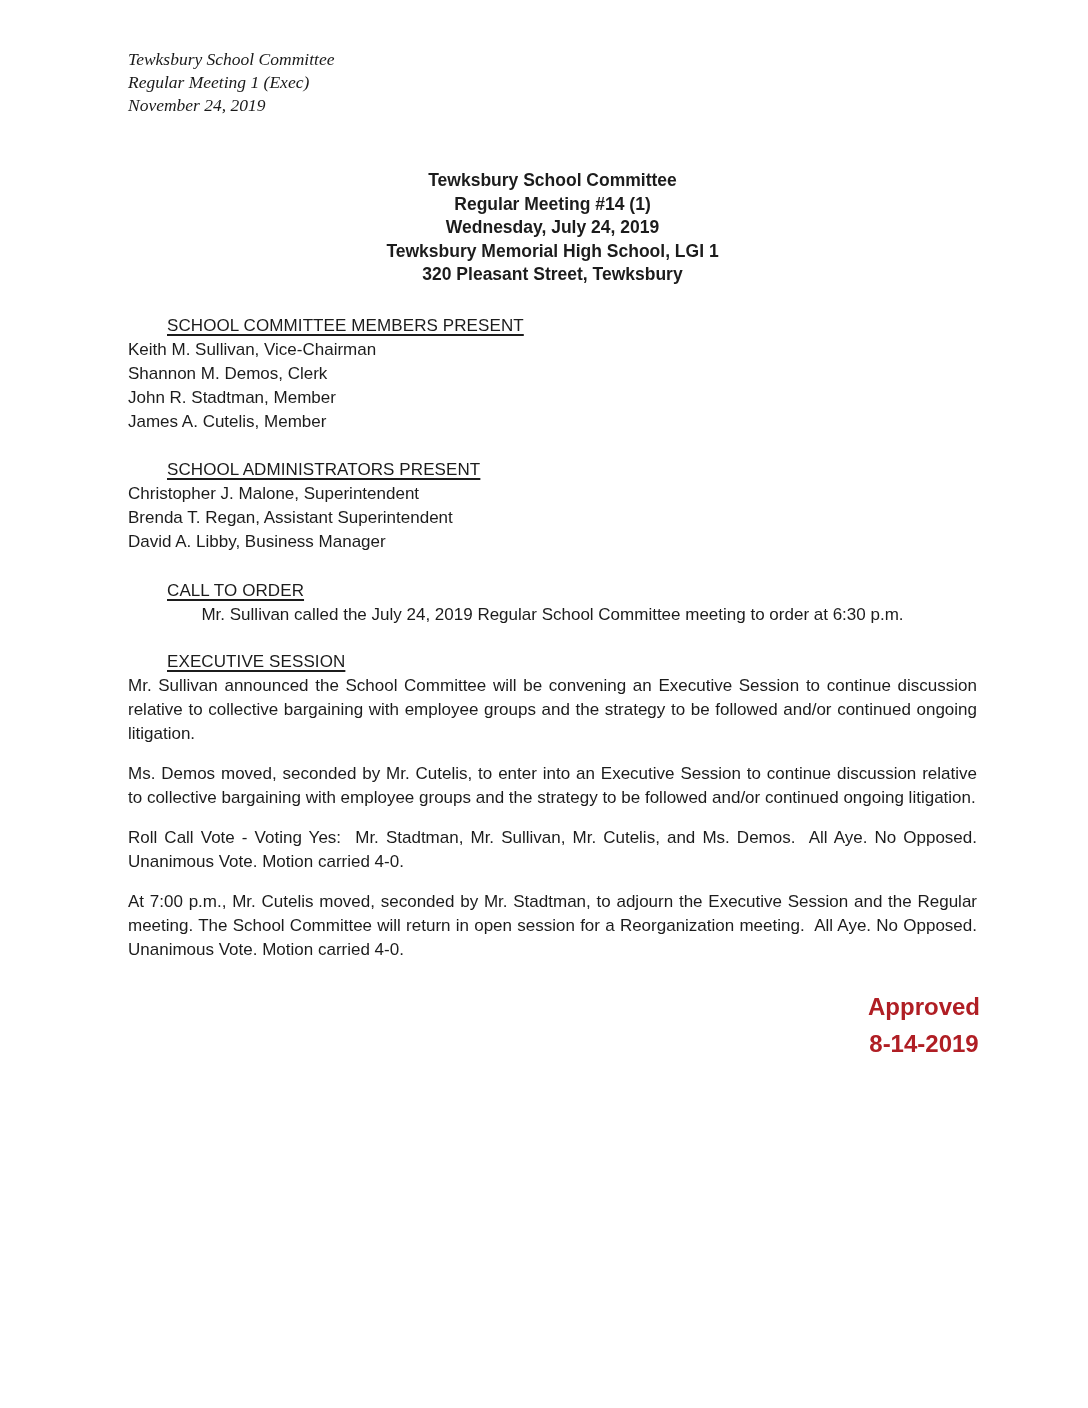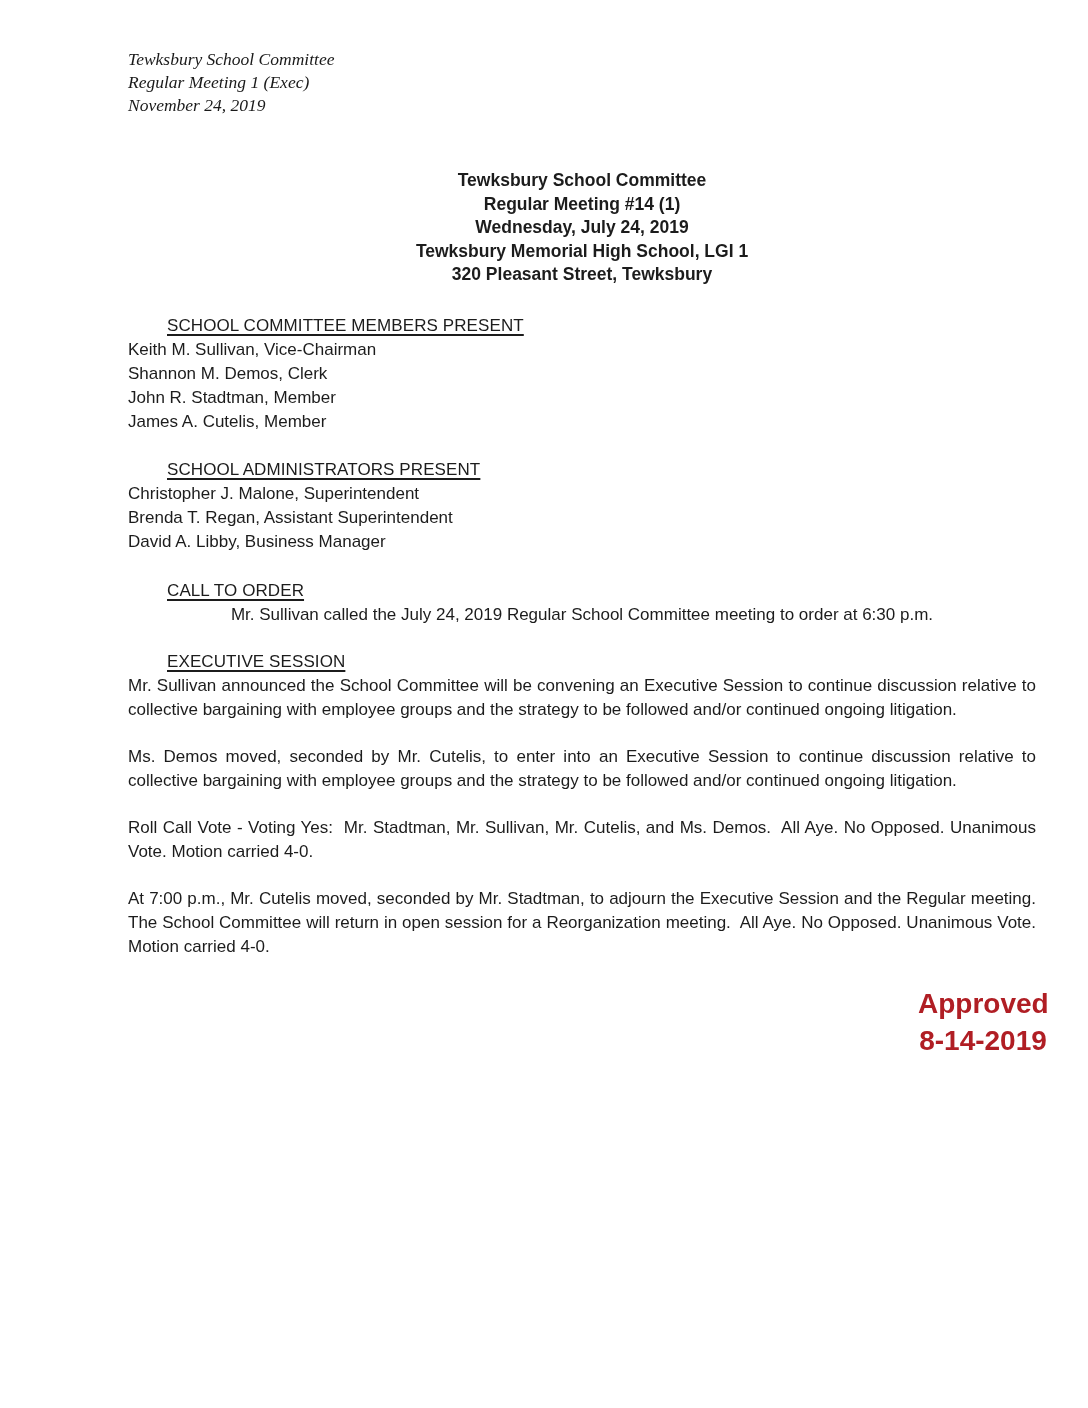--- a/index.html
+++ b/index.html
@@ -6,21 +6,21 @@
   * { box-sizing: border-box; }
   html, body { margin: 0; padding: 0; background: #ffffff; }
   .page {
     position: relative;
     width: 1088px;
     height: 1408px;
     background: #ffffff;
     color: var(--ink);
     font-family: "Liberation Sans", "DejaVu Sans", sans-serif;
     font-size: 17px;
-    padding: 48px 52px 0 128px;
+    padding: 48px 111px 0 128px;
     overflow: hidden;
   }
   .corner-header {
     font-family: "Liberation Serif", "DejaVu Serif", serif;
     font-style: italic;
     font-size: 17.5px;
     line-height: 23px;
     color: #1a1a1a;
   }
   .title-block {
@@ -37,36 +37,36 @@
     text-decoration-thickness: 1.8px;
     text-underline-offset: 3px;
     letter-spacing: 0.1px;
     margin-left: 39px;
   }
   .line { line-height: 24px; }
   .para {
     line-height: 24px;
     text-align: justify;
     white-space: pre-wrap;
-    margin-top: 23px;
+    margin-top: 16px;
   }
   .para.first { margin-top: 0; }
   .para.left { text-align: center; }
   .section-members { margin-top: 27px; }
   .section-admins  { margin-top: 24px; }
   .section-call    { margin-top: 25px; }
   .section-exec    { margin-top: 23px; }
   .approval {
     margin-top: 26px;
     margin-left: auto;
     margin-right: -12px;
     width: 130px;
     text-align: center;
     font-weight: 700;
-    font-size: 28px;
+    font-size: 24px;
     line-height: 37px;
     color: var(--approval-red);
   }
 </style>
 </head>
 <body>
 
 <div class="page">
 
   <div class="corner-header">

